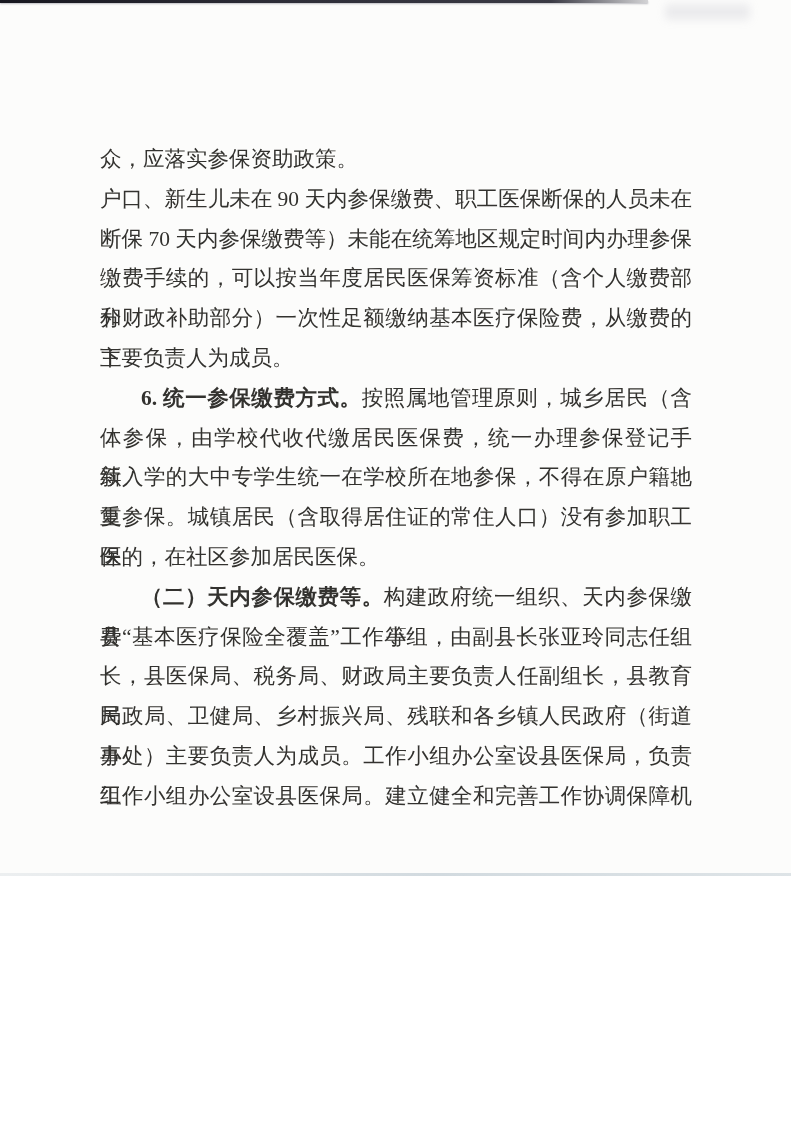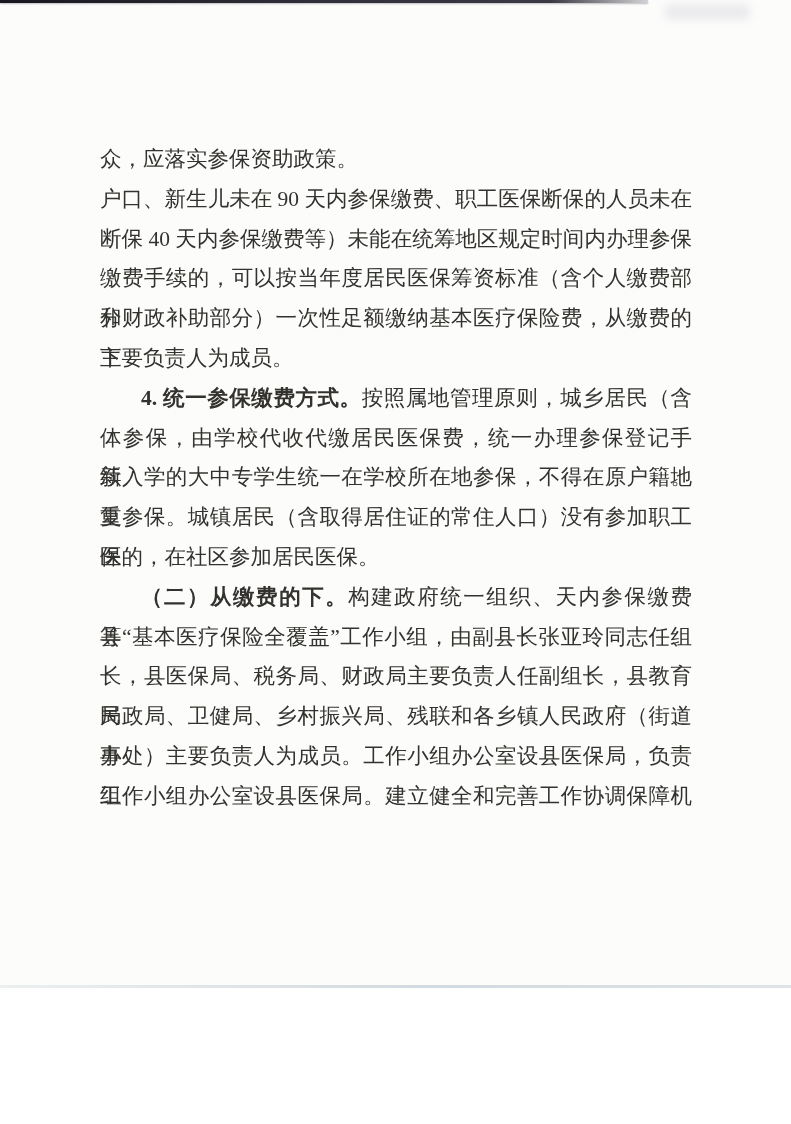--- a/index.html
+++ b/index.html
@@ -4,21 +4,21 @@
 <style>
   html, body {
     margin: 0;
     padding: 0;
     background: #ffffff;
     font-family: "Liberation Serif", "DejaVu Serif", serif;
   }
   .page {
     position: relative;
     width: 791px;
-    height: 988px;
+    height: 876px;
     background: #fcfcfb;
     overflow: hidden;
   }
   
   .top-edge {
     position: absolute;
     top: 0; left: 0;
     width: 648px; height: 3px;
     background: linear-gradient(to right, #17171f, #2e2e38 45%, #3a3a44 85%, rgba(90,90,100,0.25));
     box-shadow: 0 1px 2px rgba(70,70,85,0.35);
@@ -77,30 +77,30 @@
 <body>
 
 <div class="page">
 
   <div class="top-edge"></div>
   <div class="top-smudge"></div>
 
   <div class="content">
     <div class="line"><span class="b"></span><span>众，应落实参保资助政策。</span></div>
     <div class="line fill"><span class="b"></span><span>户口、新生儿未在 90 天内参保缴费、职工医保断保的人员未在</span></div>
-    <div class="line fill"><span class="b"></span><span>断保 40 天内参保缴费等）未能在统筹地区规定时间内办理参保</span></div>
+    <div class="line fill"><span class="b"></span><span>断保 70 天内参保缴费等）未能在统筹地区规定时间内办理参保</span></div>
     <div class="line fill"><span class="b"></span><span>缴费手续的，可以按当年度居民医保筹资标准（含个人缴费部分</span></div>
     <div class="line fill"><span class="b"></span><span>和财政补助部分）一次性足额缴纳基本医疗保险费，从缴费的下</span></div>
     <div class="line"><span class="b"></span><span>主要负责人为成员。</span></div>
-    <div class="line indent fill"><span class="b">4. 统一参保缴费方式。</span><span>按照属地管理原则，城乡居民（含</span></div>
+    <div class="line indent fill"><span class="b">6. 统一参保缴费方式。</span><span>按照属地管理原则，城乡居民（含</span></div>
     <div class="line fill"><span class="b"></span><span>体参保，由学校代收代缴居民医保费，统一办理参保登记手续。</span></div>
     <div class="line fill"><span class="b"></span><span>新入学的大中专学生统一在学校所在地参保，不得在原户籍地重</span></div>
     <div class="line fill"><span class="b"></span><span>复参保。城镇居民（含取得居住证的常住人口）没有参加职工医</span></div>
     <div class="line"><span class="b"></span><span>保的，在社区参加居民医保。</span></div>
-    <div class="line indent fill"><span class="b">（二）从缴费的下。</span><span>构建政府统一组织、天内参保缴费等、</span></div>
+    <div class="line indent fill"><span class="b">（二）天内参保缴费等。</span><span>构建政府统一组织、天内参保缴费等、</span></div>
     <div class="line fill"><span class="b"></span><span>县“基本医疗保险全覆盖”工作小组，由副县长张亚玲同志任组</span></div>
     <div class="line fill"><span class="b"></span><span>长，县医保局、税务局、财政局主要负责人任副组长，县教育局、</span></div>
     <div class="line fill"><span class="b"></span><span>民政局、卫健局、乡村振兴局、残联和各乡镇人民政府（街道办</span></div>
     <div class="line fill"><span class="b"></span><span>事处）主要负责人为成员。工作小组办公室设县医保局，负责组</span></div>
     <div class="line fill"><span class="b"></span><span>工作小组办公室设县医保局。建立健全和完善工作协调保障机</span></div>
   </div>
 
   <div class="footer">– 6 –</div>
 
   <div class="bottom-edge"></div>

